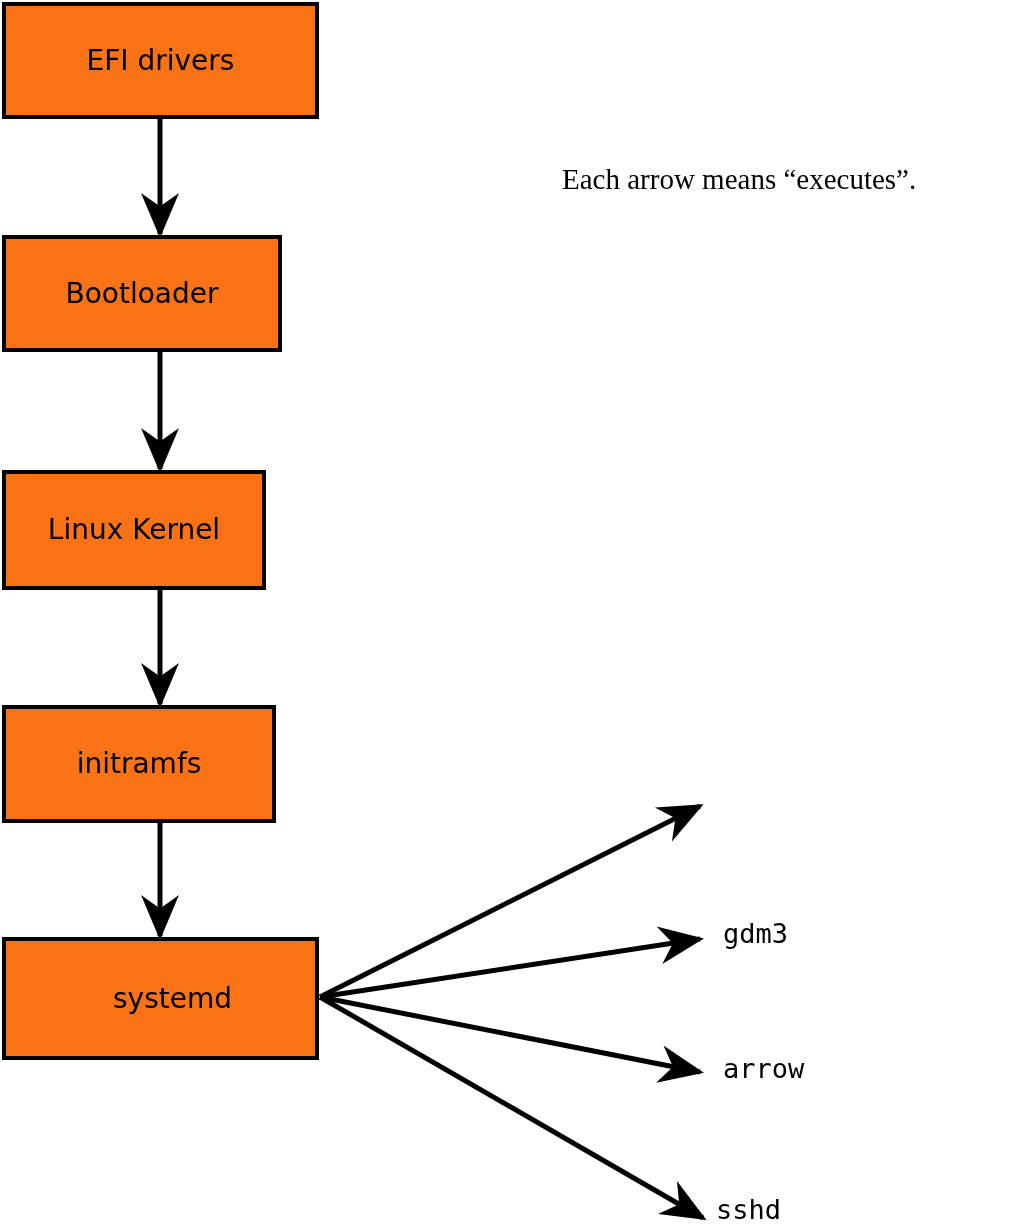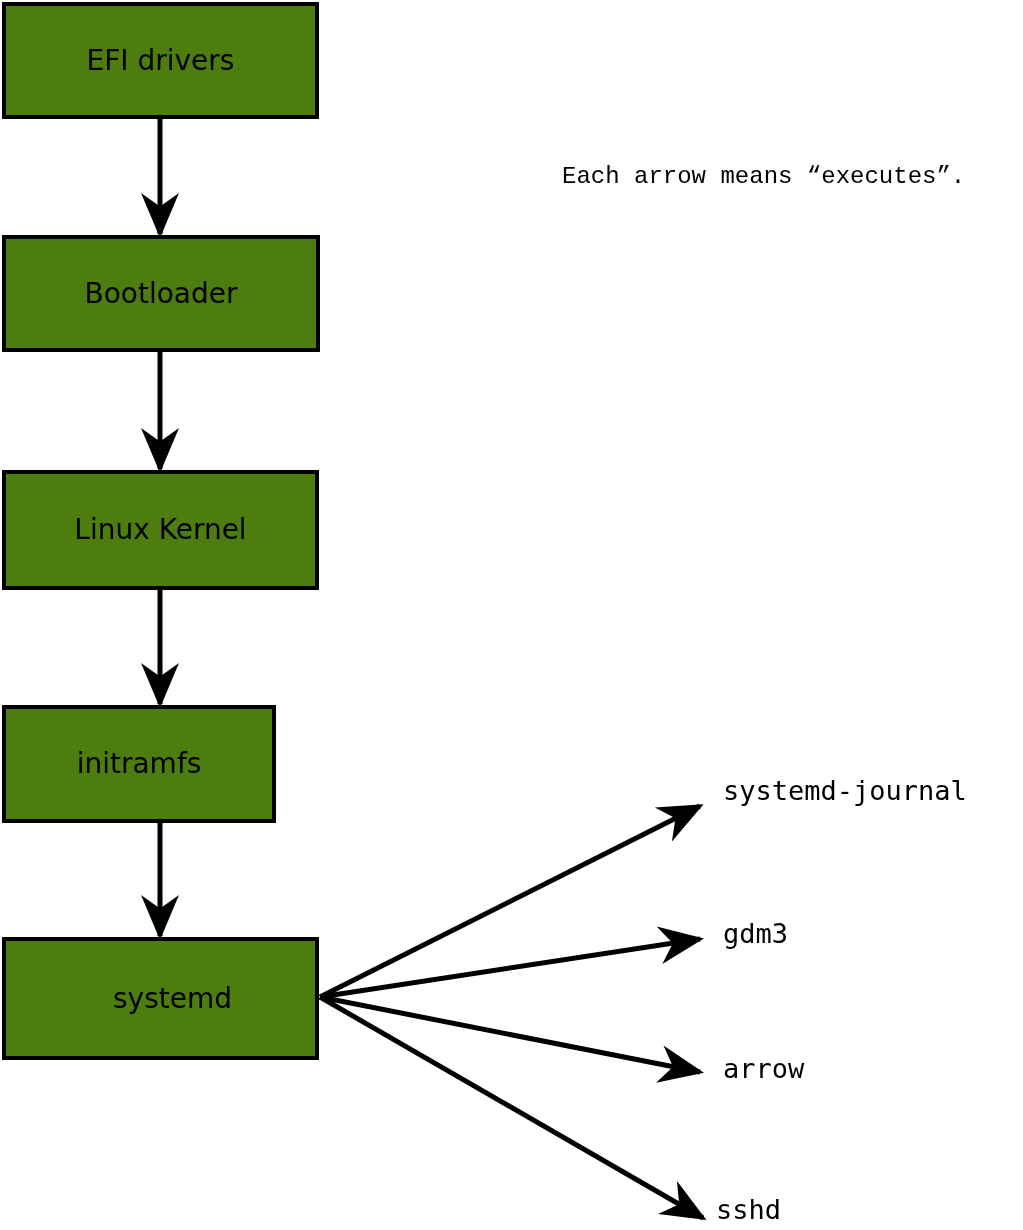--- a/index.html
+++ b/index.html
@@ -16,21 +16,21 @@
     position: relative;
     width: 1023px;
     height: 1230px;
     background: #ffffff;
     overflow: hidden;
   }
   .flow-box {
     position: absolute;
     box-sizing: border-box;
     border: 4px solid #000000;
-    background: #4d7c0f;
+    background: #f97316;
     display: flex;
     align-items: center;
     justify-content: center;
   }
   .flow-box-label {
     font-family: "DejaVu Sans", sans-serif;
     font-size: 28px;
     color: #000000;
     line-height: 1;
     white-space: nowrap;
@@ -38,22 +38,22 @@
   .svg-layer {
     position: absolute;
     left: 0;
     top: 0;
     width: 1023px;
     height: 1230px;
     pointer-events: none;
   }
   .note-text {
     position: absolute;
-    font-family: Liberation Mono, monospace;
-    font-size: 24px;
+    font-family: Liberation Serif, serif;
+    font-size: 29px;
     color: #000000;
     white-space: nowrap;
     line-height: 1;
     text-align: right;
   }
   .service-label {
     position: absolute;
     font-family: "DejaVu Sans Mono", monospace;
     font-size: 27px;
     color: #000000;
@@ -63,25 +63,25 @@
 </style>
 </head>
 <body>
 
 <div id="diagram-canvas">
 
   <div class="flow-box" style="left:2px; top:2px; width:317px; height:117px;">
     <span class="flow-box-label">EFI drivers</span>
   </div>
 
-  <div class="flow-box" style="left:2px; top:235px; width:318px; height:117px;">
+  <div class="flow-box" style="left:2px; top:235px; width:280px; height:117px;">
     <span class="flow-box-label">Bootloader</span>
   </div>
 
-  <div class="flow-box" style="left:2px; top:470px; width:317px; height:120px;">
+  <div class="flow-box" style="left:2px; top:470px; width:264px; height:120px;">
     <span class="flow-box-label">Linux Kernel</span>
   </div>
 
   <div class="flow-box" style="left:2px; top:705px; width:274px; height:118px;">
     <span class="flow-box-label">initramfs</span>
   </div>
 
   <div class="flow-box" style="left:2px; top:937px; width:317px; height:123px;padding-left:24px;">
     <span class="flow-box-label">systemd</span>
   </div>
@@ -105,21 +105,20 @@
 
     <line x1="320" y1="997" x2="700" y2="939" stroke="#000000" stroke-width="5" marker-end="url(#swept-head)"></line>
 
     <line x1="320" y1="997" x2="700" y2="1072" stroke="#000000" stroke-width="5" marker-end="url(#swept-head)"></line>
 
     <line x1="320" y1="997" x2="703" y2="1218" stroke="#000000" stroke-width="5" marker-end="url(#swept-head)"></line>
   </svg>
 
   <div class="note-text" style="left:562px; top:165px;">Each arrow means “executes”.</div>
 
-  <div class="service-label" style="left:723px; top:777px;">systemd-journal</div>
 
   <div class="service-label" style="left:723px; top:920px;">gdm3</div>
 
   <div class="service-label" style="left:723px; top:1055px;">arrow</div>
 
   <div class="service-label" style="left:716px; top:1196px;text-align:center;">sshd</div>
 
 </div>
 
 </body></html>

